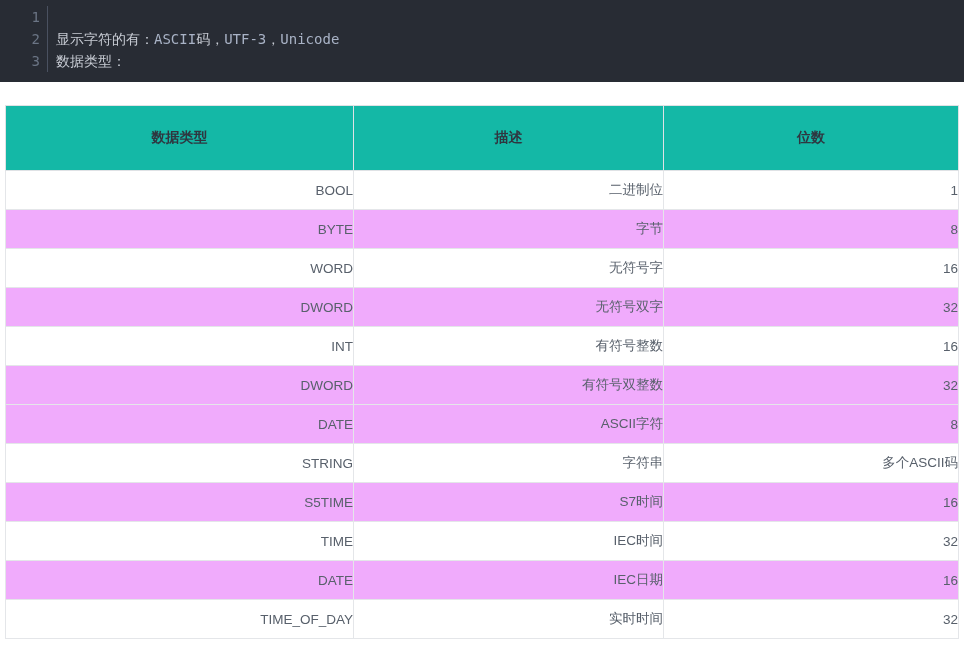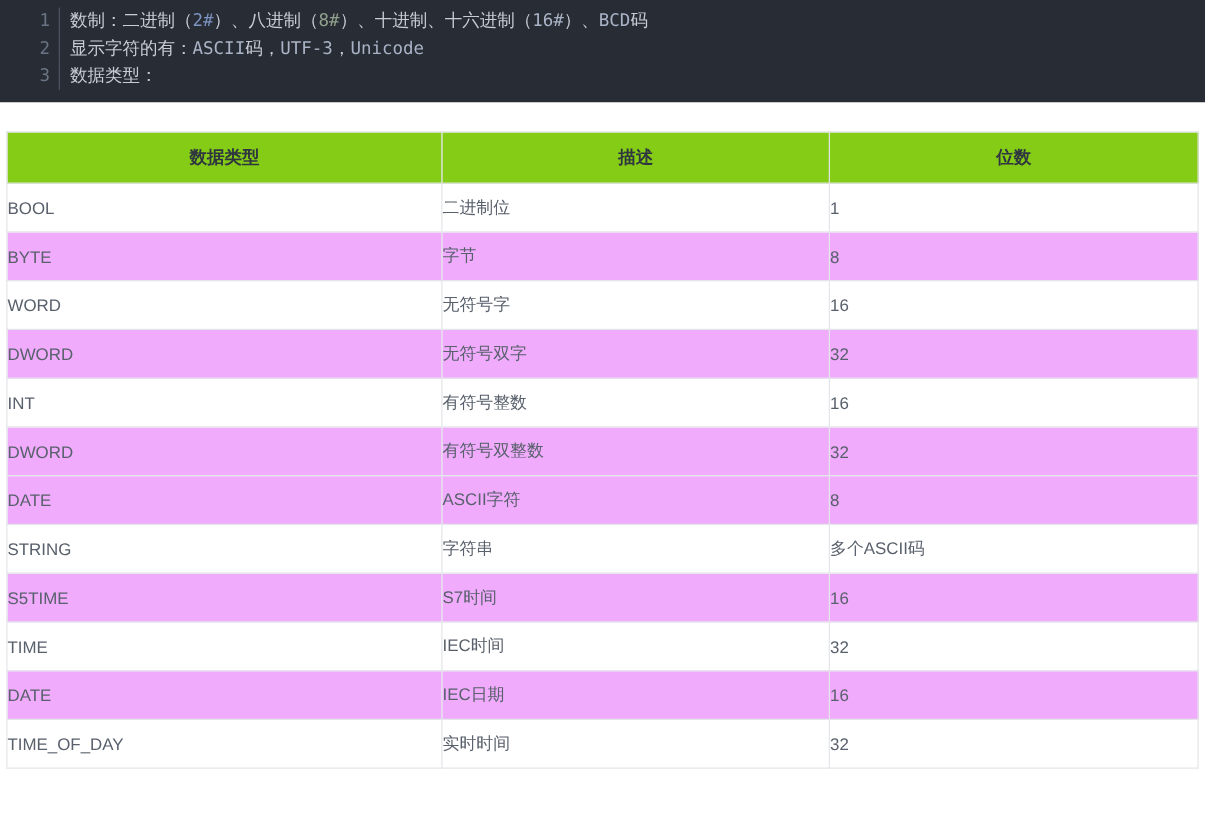--- a/index.html
+++ b/index.html
@@ -83,51 +83,50 @@
     border-collapse: collapse;
     width: 953px;
     table-layout: fixed;
     font-size: 13.5px;
   }
   table.dtypes col.c1 { width: 348px; }
   table.dtypes col.c2 { width: 310px; }
   table.dtypes col.c3 { width: 295px; }
 
   table.dtypes th {
-    background: #84cc16;
+    background: #14b8a6;
     color: #2f3640;
     font-weight: bold;
     font-size: 14px;
     height: 40px;
     border: 1px solid #dfe2e5;
     text-align: center;
-    padding: 0;
+    padding: 12px;
   }
   table.dtypes td {
     height: 38px;
     border: 1px solid #e4e6e9;
-    text-align: left;
+    text-align: right;
     color: #58606b;
     font-size: 13.5px;
     padding: 0;
     background: #ffffff;
   }
   table.dtypes tbody tr.alt td {
     background: #f0abfc;
   }
 </style>
 </head>
 <body>
 
 <div class="code-block">
   <div class="code-lines">
       <div class="code-line">
         <span class="ln">1</span>
         <span class="gutter-bar"></span>
-        <span class="code-text"><span>数制：二进制（</span><span class="mono-blue">2#</span><span>）、八进制（</span><span class="mono-green">8#</span><span>）、十进制、十六进制（</span><span class="mono">16#</span><span>）、</span><span class="mono">BCD</span><span>码</span></span>
       </div>
       <div class="code-line">
         <span class="ln">2</span>
         <span class="gutter-bar"></span>
         <span class="code-text"><span>显示字符的有：</span><span class="mono">ASCII</span><span>码，</span><span class="mono">UTF-3</span><span>，</span><span class="mono">Unicode</span></span>
       </div>
       <div class="code-line">
         <span class="ln">3</span>
         <span class="gutter-bar"></span>
         <span class="code-text"><span>数据类型：</span></span>

